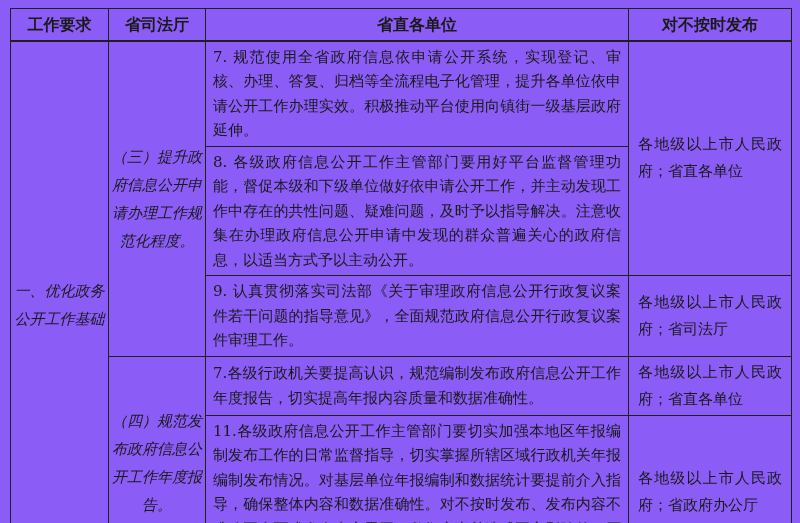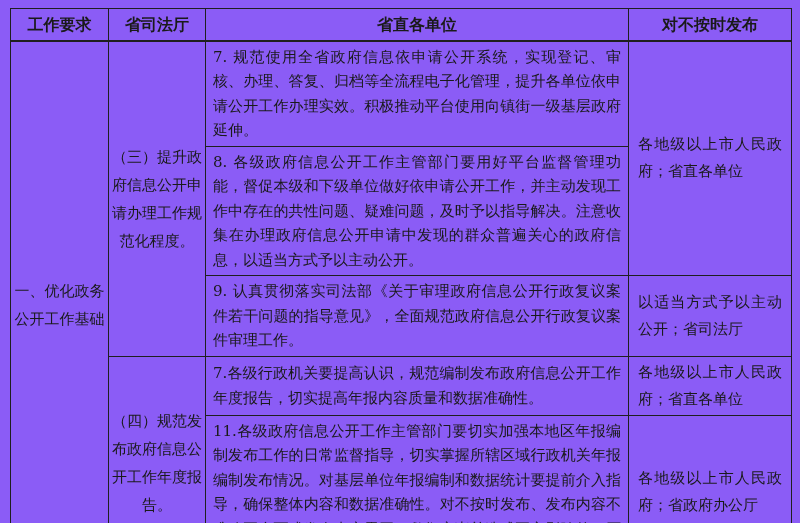--- a/index.html
+++ b/index.html
@@ -40,20 +40,21 @@
     height: 32px;
     padding: 2px 2px;
     border-bottom: 2px solid #1f1f1f;
     line-height: 1.2;
   }
   
   td.c1, td.c2 {
     text-align: center;
     line-height: 28px;
     padding: 2px 3px;
+    font-style: italic;
   }
   
   td.c3 {
     text-align: justify;
     text-justify: inter-ideograph;
     vertical-align: middle;
     line-height: 24.5px;
     padding: 3px 7px 3px 7px;
   }
   
@@ -93,21 +94,21 @@
         <td class="c1" rowspan="5">一、优化政务公开工作基础</td>
         <td class="c2" rowspan="3">（三）提升政府信息公开申请办理工作规范化程度。</td>
         <td class="c3">7. 规范使用全省政府信息依申请公开系统，实现登记、审核、办理、答复、归档等全流程电子化管理，提升各单位依申请公开工作办理实效。积极推动平台使用向镇街一级基层政府延伸。</td>
         <td class="c4" rowspan="2">各地级以上市人民政府；省直各单位</td>
       </tr>
       <tr class="r8">
         <td class="c3">8. 各级政府信息公开工作主管部门要用好平台监督管理功能，督促本级和下级单位做好依申请公开工作，并主动发现工作中存在的共性问题、疑难问题，及时予以指导解决。注意收集在办理政府信息公开申请中发现的群众普遍关心的政府信息，以适当方式予以主动公开。</td>
       </tr>
       <tr class="r9">
         <td class="c3">9. 认真贯彻落实司法部《关于审理政府信息公开行政复议案件若干问题的指导意见》，全面规范政府信息公开行政复议案件审理工作。</td>
-        <td class="c4">以适当方式予以主动公开；省司法厅</td>
+        <td class="c4">各地级以上市人民政府；省司法厅</td>
       </tr>
       <tr class="r10">
         <td class="c2" rowspan="2">（四）规范发布政府信息公开工作年度报告。</td>
         <td class="c3">7.各级行政机关要提高认识，规范编制发布政府信息公开工作年度报告，切实提高年报内容质量和数据准确性。</td>
         <td class="c4">各地级以上市人民政府；省直各单位</td>
       </tr>
       <tr class="r11">
         <td class="c3">11.各级政府信息公开工作主管部门要切实加强本地区年报编制发布工作的日常监督指导，切实掌握所辖区域行政机关年报编制发布情况。对基层单位年报编制和数据统计要提前介入指导，确保整体内容和数据准确性。对不按时发布、发布内容不准确不全面或发布内容雷同、敷衍塞责并造成不良影响的，严肃追究相关责任。</td>
         <td class="c4">各地级以上市人民政府；省政府办公厅</td>
       </tr>

